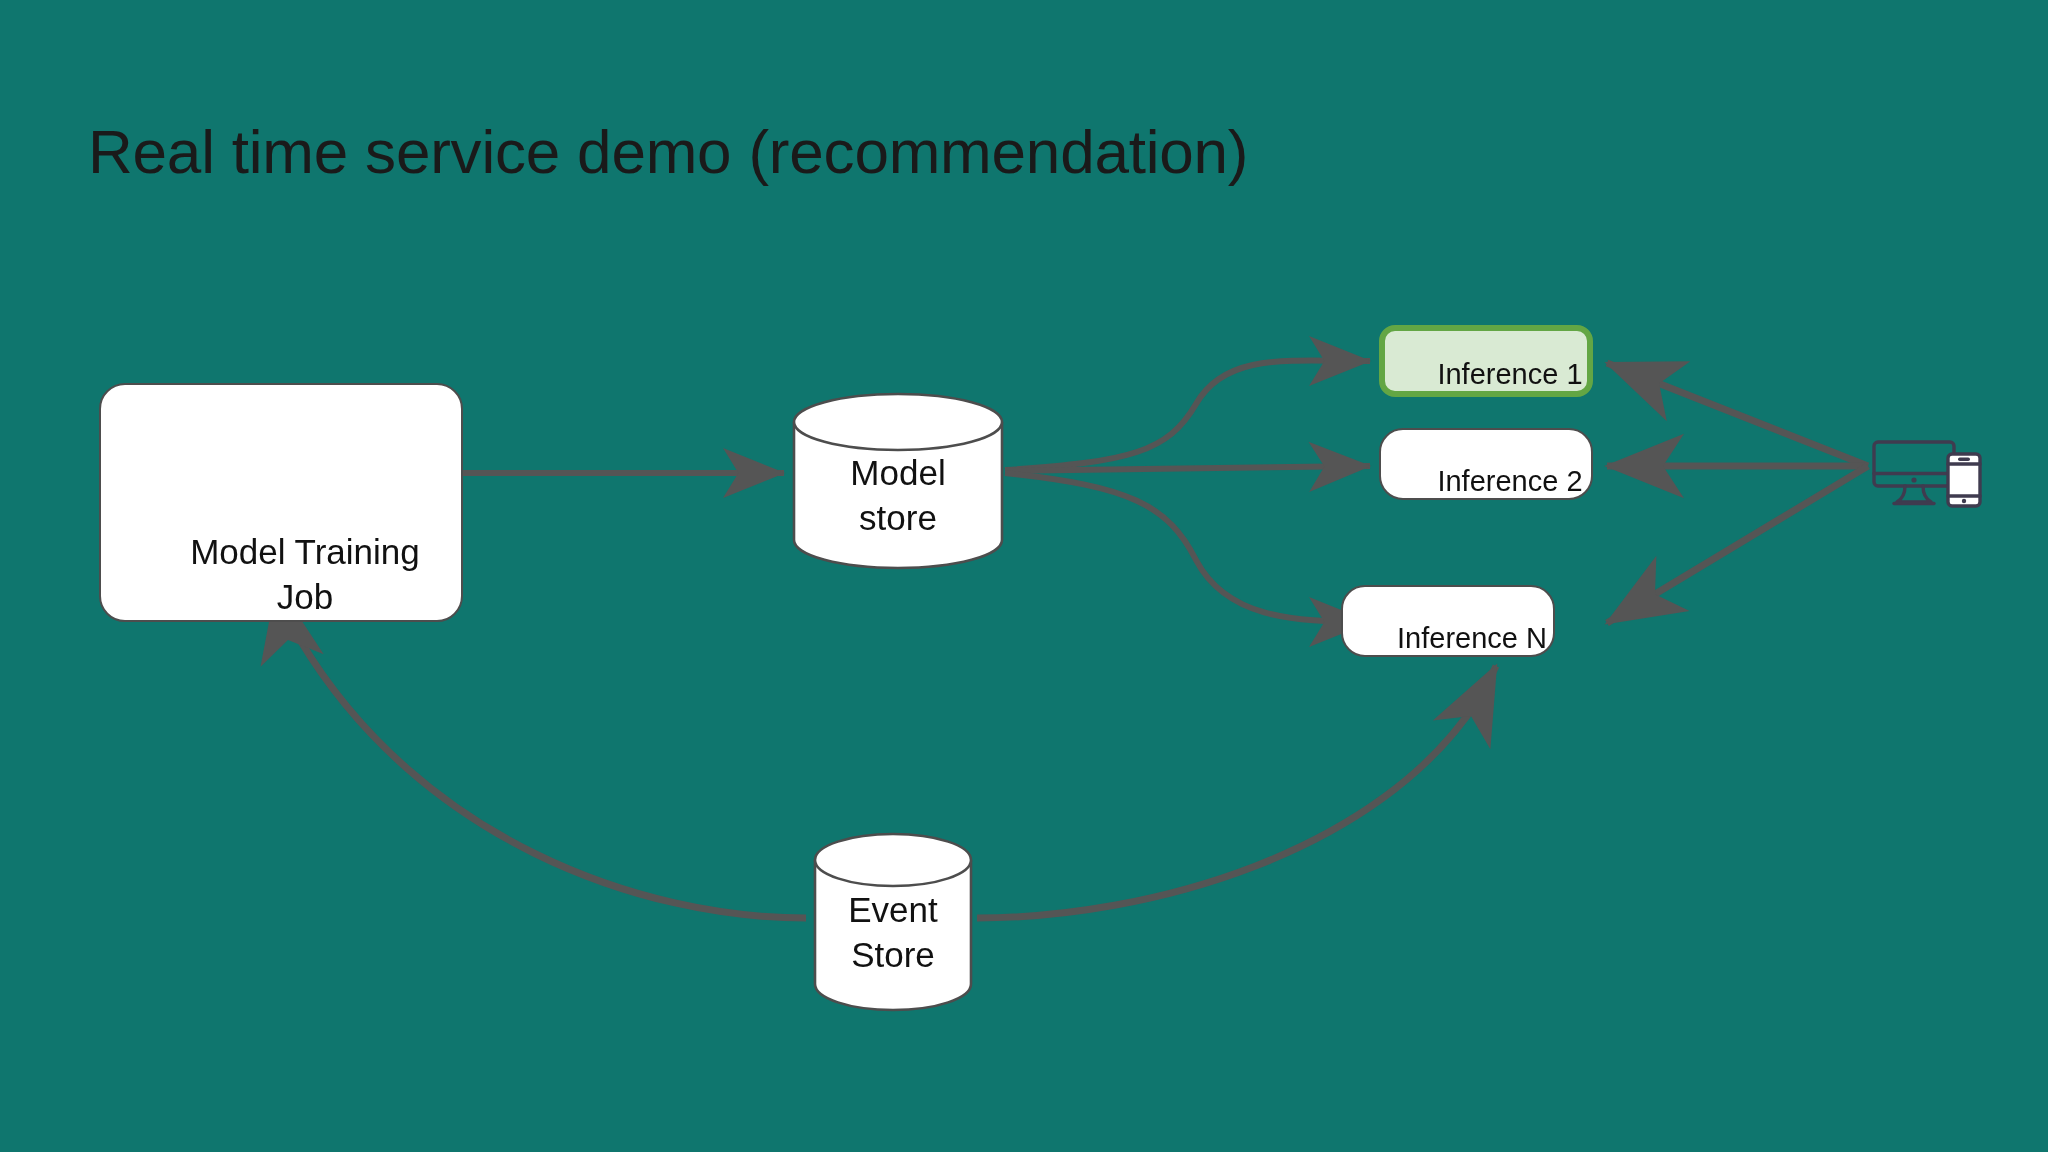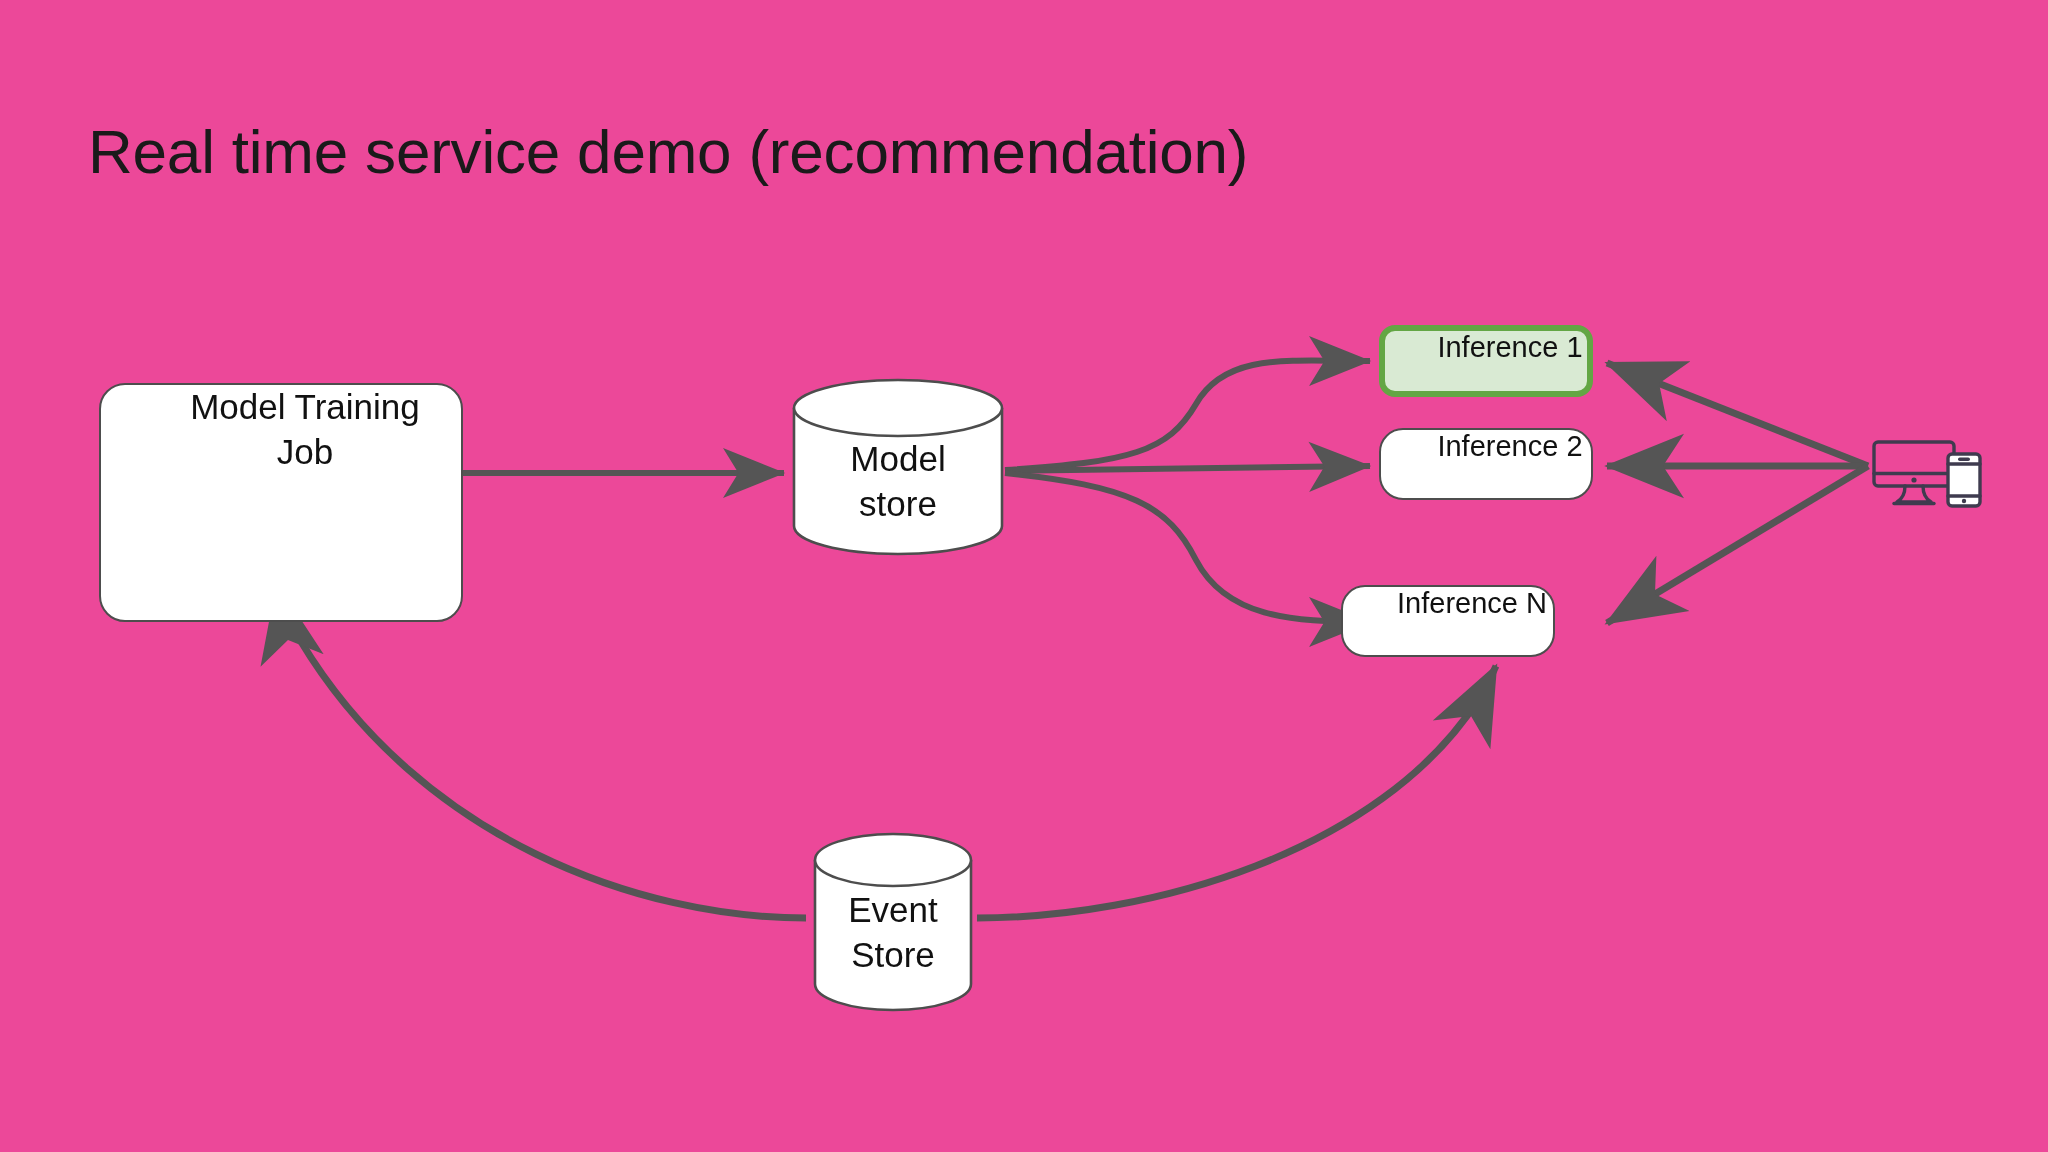--- a/index.html
+++ b/index.html
@@ -7,21 +7,21 @@
     width: 2048px;
     height: 1152px;
     background: #ffffff;
     font-family: "Liberation Sans", sans-serif;
     overflow: hidden;
   }
   #slide {
     position: relative;
     width: 2048px;
     height: 1152px;
-    background: #ec4899;
+    background: #0f766e;
   }
   #title {
     position: absolute;
     left: 88px;
     top: 118px;
     font-size: 62px;
     line-height: 1.1;
     font-weight: 400;
     color: #1a1a1a;
     letter-spacing: -0.2px;
@@ -30,21 +30,21 @@
   #edges {
     position: absolute;
     left: 0; top: 0;
     width: 2048px;
     height: 1152px;
     pointer-events: none;
   }
   .node {
     position: absolute;
     display: flex;
-    align-items: flex-start;
+    align-items: flex-end;
     justify-content: center;
     text-align: center;
     color: #111111;
     padding-left: 48px;
   }
   
   .box {
     border: 2.2px solid #4d4d4d;
     border-radius: 22px;
     background: #ffffff;
@@ -79,21 +79,21 @@
   .cyl svg { position: absolute; left: 0; top: 0; overflow: visible; }
   .cyl-label {
     position: absolute;
     left: 0;
     width: 100%;
     text-align: center;
     font-size: 35px;
     line-height: 1.28;
     color: #111111;
   }
-  #n-modelstore { left: 791px; top: 377px; width: 214px; height: 180px; }
+  #n-modelstore { left: 791px; top: 391px; width: 214px; height: 180px; }
   #n-modelstore .cyl-label { top: 60px; }
   #n-eventstore { left: 812px; top: 832px; width: 162px; height: 180px; }
   #n-eventstore .cyl-label { top: 56px; }
 
   #n-device {
     position: absolute;
     left: 1872px; top: 440px;
     width: 120px; height: 68px;
   }
 </style>

